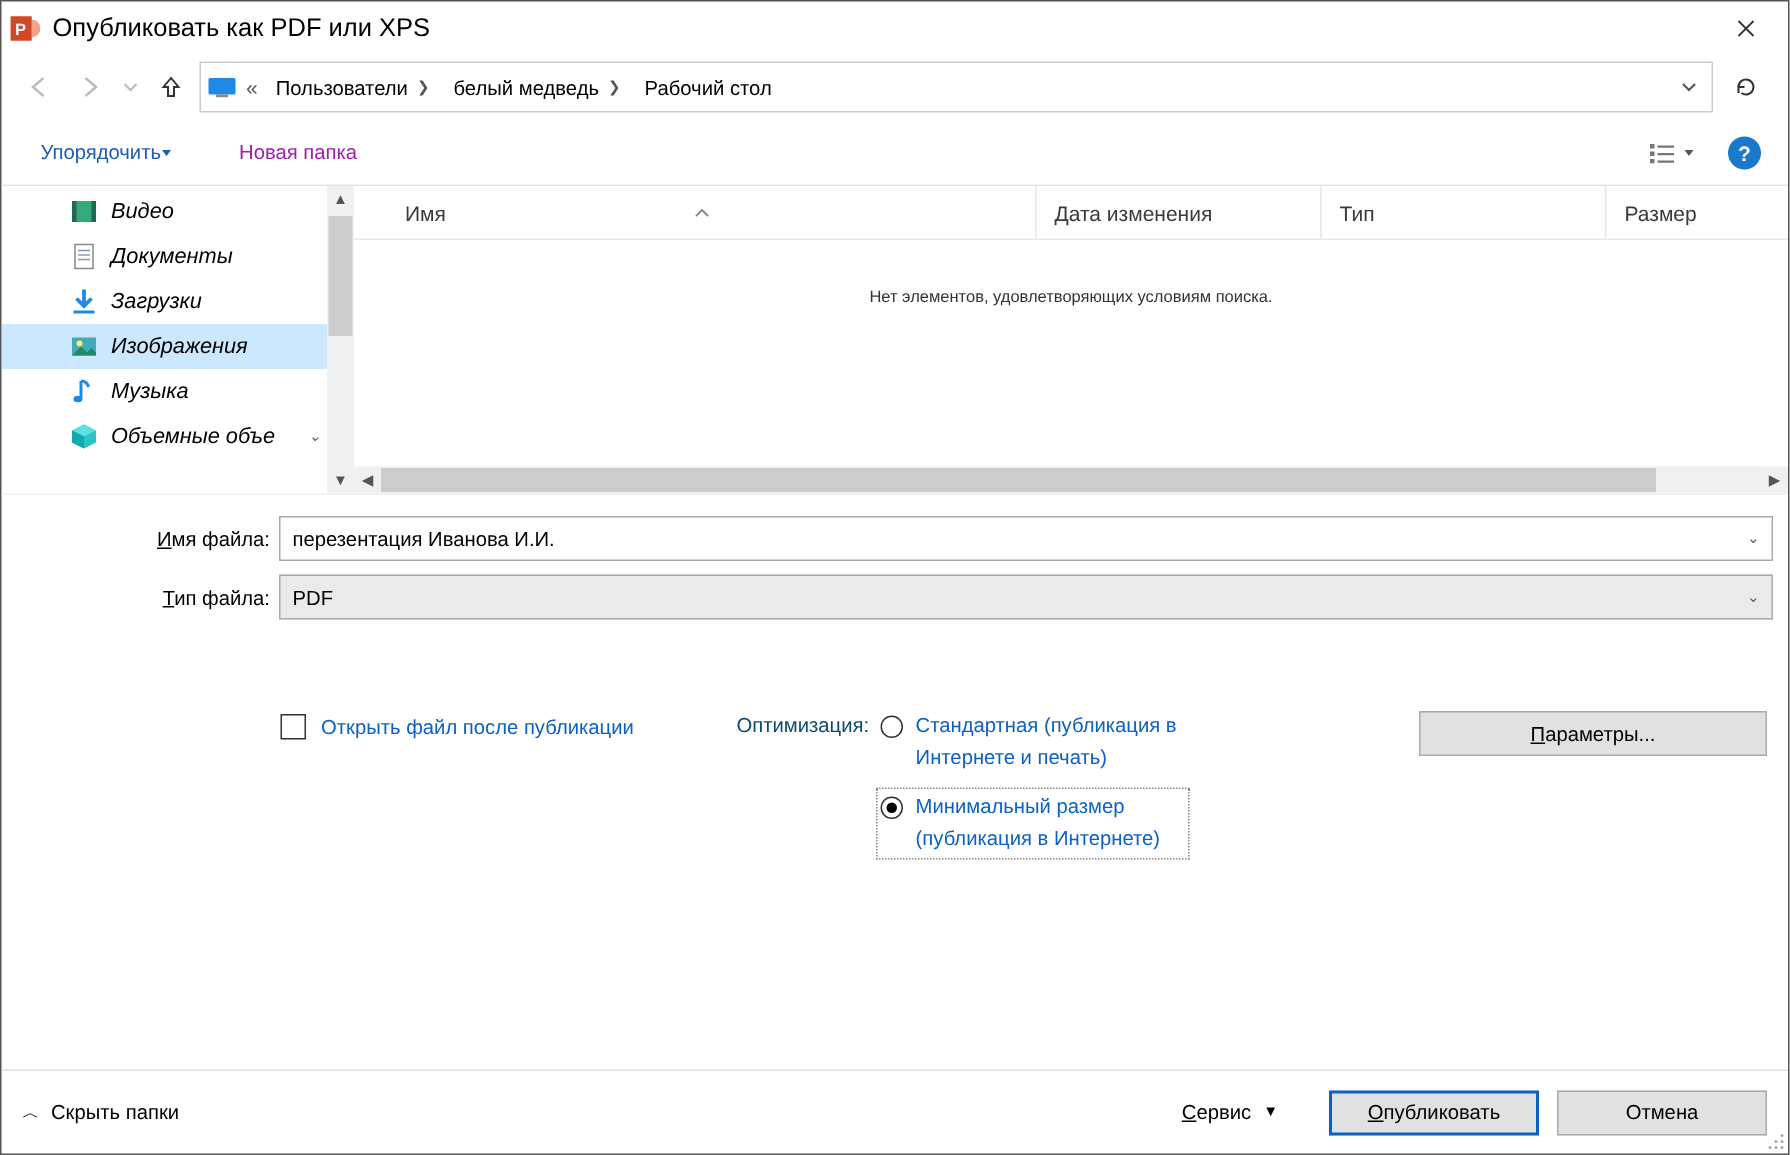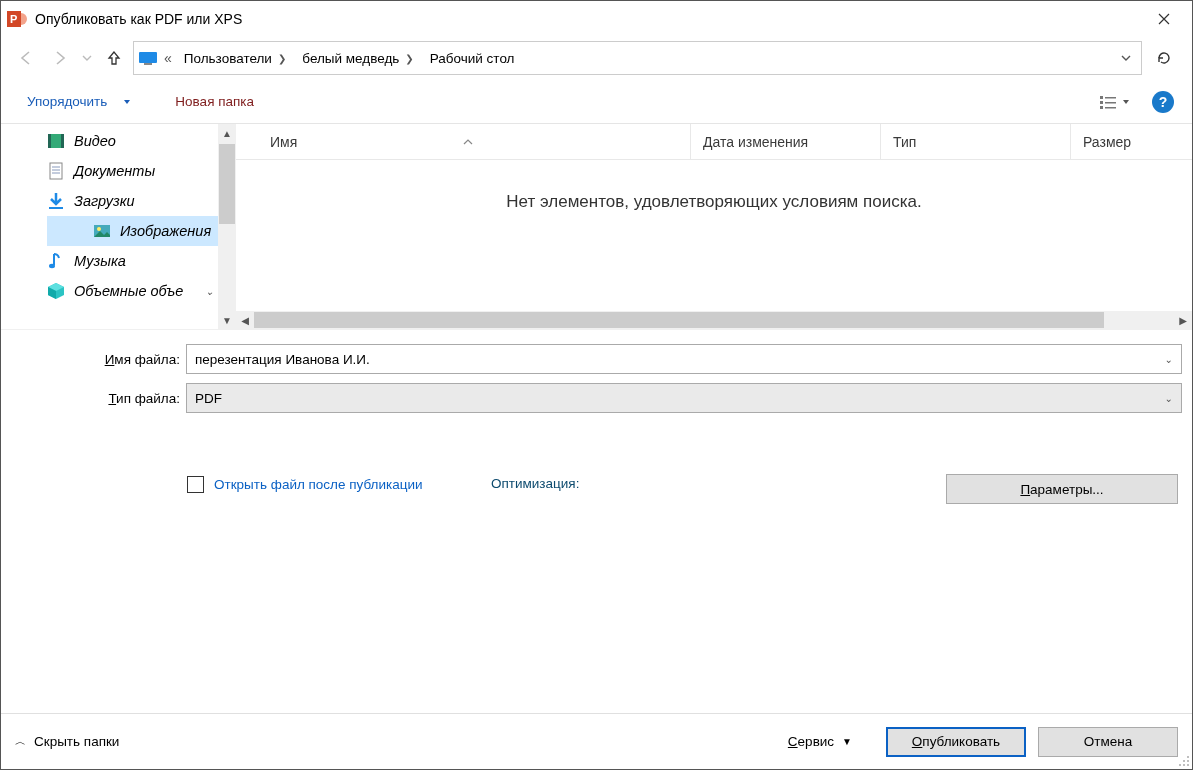--- a/index.html
+++ b/index.html
@@ -1,21 +1,21 @@
 <!DOCTYPE html>
 <html><head>
 <meta charset="utf-8">
 <style>
   * { box-sizing: border-box; margin: 0; padding: 0; }
   body { font-family: "Segoe UI", Tahoma, sans-serif; font-size: 13.5px; color: #000; background: #fff; width: 1193px; height: 770px; overflow: hidden; border: 1px solid #555; position: relative; }
 
   
   .titlebar { height: 35px; display: flex; align-items: center; padding: 0 8px 0 6px; }
   .titlebar .ppt-icon { width: 20px; height: 20px; margin-right: 8px; }
-  .titlebar .title { flex: 1; font-size: 14px; }
+  .titlebar .title { flex: 1; font-size: 17px; }
   .titlebar .close { width: 40px; height: 30px; display:flex; align-items:center; justify-content:center; }
   .titlebar .close svg { width:12px; height:12px; }
 
   
   .navbar { height: 44px; display:flex; align-items:center; padding: 0 10px; gap: 4px; }
   .nav-btn { width: 30px; height: 30px; display:flex; align-items:center; justify-content:center; color:#ccc; }
   .nav-up { color:#333; }
   .breadcrumb { flex:1; height: 34px; border:1px solid #ccc; display:flex; align-items:center; padding: 0 4px; gap:4px; }
   .bc-icon { width:20px; height:14px; }
   .bc-chev { font-size: 14px; color:#555; padding: 0 2px; }
@@ -23,44 +23,44 @@
   .bc-seg .arr { font-size: 10px; color:#555; }
   .bc-tail { margin-left:auto; display:flex; align-items:center; gap:4px; }
   .refresh { width:36px; height:34px; display:flex; align-items:center; justify-content:center; color:#333; }
   .search { width: 300px; height: 34px; border:1px solid #ccc; display:flex; align-items:center; padding: 0 8px; }
   .search input { flex:1; border:none; outline:none; font-size:14px; background:transparent; }
   ::placeholder { color: #777; }
   .search-icon { color:#555; }
 
   
   .toolbar { height: 44px; display:flex; align-items:center; padding: 0 18px; border-bottom: 1px solid #e5e5e5; }
-  .toolbar .org { color:#1a5db8; display:flex; align-items:center; gap:16px; padding: 6px 8px; }
-  .toolbar .newf { color:#7f1d1d; padding: 6px 8px; margin-left: 28px; }
+  .toolbar .org { color:#1a5db8; display:flex; align-items:center; gap:0; padding: 6px 8px; }
+  .toolbar .newf { color:#a21caf; padding: 6px 8px; margin-left: 28px; }
   .toolbar .right { margin-left:auto; display:flex; align-items:center; gap:16px; }
   .toolbar .view { color:#555; display:flex; align-items:center; gap:4px; padding: 6px 6px; }
   .toolbar .help { width:22px; height:22px; border-radius:50%; background:#1979ca; color:#fff; display:flex; align-items:center; justify-content:center; font-weight:bold; font-size:14px; }
 
   
   .middle { display:flex; height: 206px; border-bottom: 1px solid #f0f0f0; }
   .sidebar { width: 235px; position:relative; overflow:hidden; }
   .tree { padding-top: 2px; }
   .tree-item { display:flex; align-items:center; gap:8px; padding: 5px 0 5px 45px; font-size:14.5px;font-style:italic; }
-  .tree-item.selected { background:#cce8ff;margin-left:46px; }
+  .tree-item.selected { background:#cce8ff; }
   .tree-item .ti-icon { width:20px; height:20px; display:flex; align-items:center; justify-content:center; }
   .side-scroll { position:absolute; right:0; top:0; width:18px; height:100%; background:#f0f0f0; display:flex; flex-direction:column; align-items:center; justify-content:space-between; }
   .side-scroll .thumb { width:16px; height:80px; background:#ccc; position:absolute; top: 20px; }
   .side-scroll .arr { height:18px; display:flex; align-items:center; justify-content:center; width:100%; color:#555; font-size:10px;}
 
   .filearea { flex:1; display:flex; flex-direction:column; }
   .cols { height: 36px; border-bottom:1px solid #e8e8e8; display:flex; align-items:center; padding-left: 34px; color:#3a3a3a; font-size:14px; }
   .col-name { width: 420px; display:flex; align-items:center; gap:16px; }
   .col-date { width: 190px; border-left:1px solid #e8e8e8; padding-left:12px; height:100%; display:flex; align-items:center;}
   .col-type { width: 190px; border-left:1px solid #e8e8e8; padding-left:12px; height:100%; display:flex; align-items:center;}
   .col-size { flex:1; border-left:1px solid #e8e8e8; padding-left:12px; height:100%; display:flex; align-items:center;}
-  .empty-msg { flex:1; display:flex; align-items:flex-start; justify-content:center; padding-top: 32px; color:#333; font-size:17px; }
+  .empty-msg { flex:1; display:flex; align-items:flex-start; justify-content:center; padding-top: 32px; color:#333; font-size:11px; }
   .h-scroll { height:18px; background:#f0f0f0; display:flex; align-items:center; }
   .h-scroll .arr { width:18px; display:flex; align-items:center; justify-content:center; color:#555; font-size:10px; height:100%;}
   .h-scroll .track { flex:1; height:100%; background:#f0f0f0; position:relative; }
   .h-scroll .thumb { height:16px; background:#ccc; width:850px; position:absolute; left:0; top:1px; }
 
   
   .fields { padding: 14px 10px 4px 10px; }
   .frow { display:flex; align-items:center; margin-bottom: 9px; }
   .frow label { width: 175px; text-align:right; padding-right: 6px; }
   .frow label .ul { text-decoration: underline; }
@@ -318,20 +318,30 @@
 
 <div class="opts">
   <div class="col-left">
     <div class="checkrow">
       <span class="checkbox"></span>
       <span class="linklike">Открыть файл после публикации</span>
     </div>
   </div>
   <div class="col-mid">
     <span class="optlabel">Оптимизация:</span>
+    <div class="radios">
+      <div class="radio-row">
+        <span class="radio"></span>
+        <span class="radio-label">Стандартная (публикация в Интернете и печать)</span>
+      </div>
+      <div class="radio-row sel">
+        <span class="radio checked"></span>
+        <span class="radio-label">Минимальный размер (публикация в Интернете)</span>
+      </div>
+    </div>
   </div>
   <div class="col-right">
     <div class="params-btn">
       <span class="ul">П</span>
         <span>араметры...</span>
     </div>
   </div>
 </div>
 
 <div class="footer">

